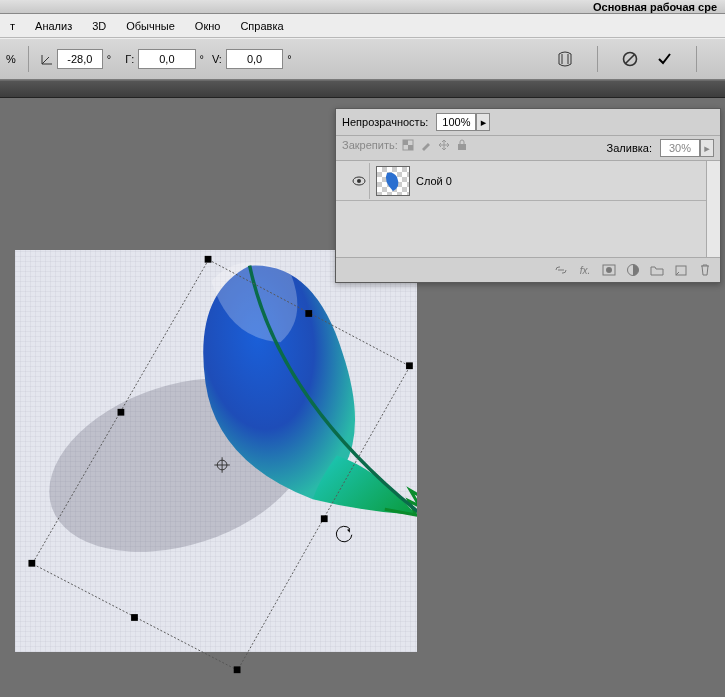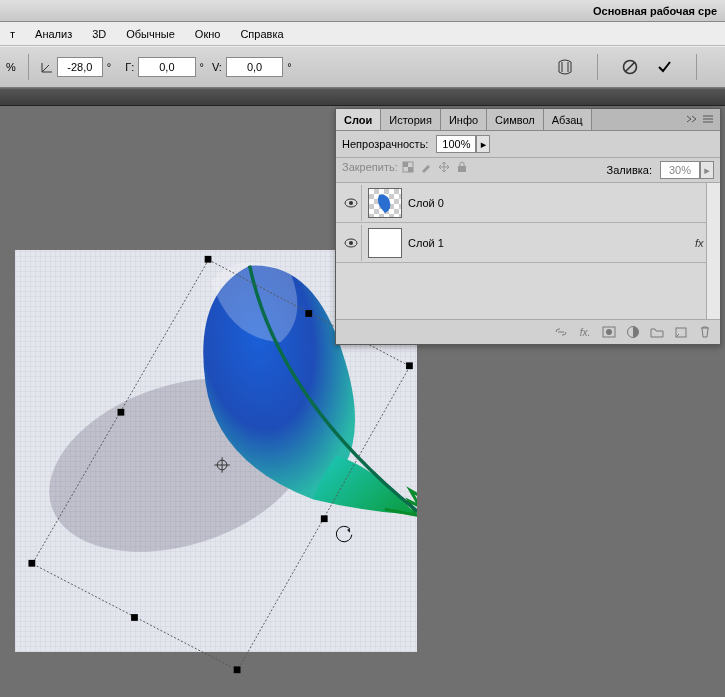--- a/index.html
+++ b/index.html
@@ -1,18 +1,18 @@
 <!DOCTYPE html>
 <html><head>
 <meta charset="utf-8">
 <style>
   * { box-sizing: border-box; margin: 0; padding: 0; font-family: Tahoma, Arial, sans-serif; font-size: 11px; }
   body { background: #707070; width: 725px; height: 697px; overflow: hidden; position: relative; }
   
-  .title-bar { height: 22px; background: linear-gradient(#e0e0e0, #c8c8c8); border-bottom: 1px solid #888; display: flex; align-items: center; justify-content: flex-end; padding-right: 8px; }
+  .title-bar { height: 14px; background: linear-gradient(#e0e0e0, #c8c8c8); border-bottom: 1px solid #888; display: flex; align-items: center; justify-content: flex-end; padding-right: 8px; }
   .workspace-label { font-weight: bold; color: #000; }
   
   .menu-bar { height: 24px; background: #ededed; border-bottom: 1px solid #b8b8b8; display: flex; align-items: center; padding-left: 0; }
   .menu-item { padding: 4px 10px; color: #000; cursor: pointer; }
   
   .options-bar { height: 42px; background: linear-gradient(#d8d8d8, #c4c4c4); border-top: 1px solid #eee; border-bottom: 1px solid #7a7a7a; display: flex; align-items: center; padding-left: 2px; }
   .opt-label { margin: 0 4px; color: #000; }
   .opt-input { height: 20px; background: #fff; border: 1px solid #888; padding: 0 20px; text-align: center; display:inline-flex; align-items:center; justify-content:center; min-width:38px;}
   .opt-icon { width: 16px; height: 16px; display: inline-flex; align-items: center; justify-content: center; margin: 0 2px; }
   .ok-cancel { display: flex; align-items: center; margin-left: auto; gap: 14px; padding-right: 20px;}
@@ -32,21 +32,21 @@
   .blend-row { display: flex; align-items: center; padding: 4px 6px; background: #d1d1d1; border-bottom: 1px solid #aaa; }
   .blend-select { flex: 1; height: 20px; background: #fff; border: 1px solid #888; display: flex; align-items: center; padding: 0 6px; justify-content: space-between; margin-right: 8px; }
   .opacity-label { color: #000; margin-right: 8px; }
   .pct-box { width: 40px; height: 18px; background: #fff; border: 1px solid #888; display: inline-flex; align-items: center; justify-content: center; }
   .arrow-btn { width: 14px; height: 18px; border: 1px solid #888; background: #e4e4e4; display:inline-flex; align-items:center; justify-content:center; }
   .lock-row { display: flex; padding: 3px 6px; background: #d1d1d1; border-bottom: 1px solid #aaa; color: #888; }
   .lock-icons { display:flex; gap:6px; margin-left:4px;}
   .fill-group { margin-left:auto; display:flex; align-items:center;}
   
   .layer-list { background: #d8d8d8; max-height: 180px; position:relative; }
-  .layer-row { display: flex; align-items: center; height: 40px; border-bottom: 1px solid #b0b0b0; padding: 0 4px; }
+  .layer-row { display: flex; align-items: center; height: 40px; border-bottom: 1px solid #b0b0b0; padding: 0 12px; }
   .layer-row.selected { background: #c4c8d6; }
   .eye { width: 22px; height: 36px; display: flex; align-items: center; justify-content: center; border-right: 1px solid #b0b0b0; }
   .thumb { width: 34px; height: 30px; border: 1px solid #666; background: #fff; margin: 0 6px; position: relative; }
   .thumb.checker::before { content:""; position:absolute; inset:0; background: repeating-conic-gradient(#ccc 0 25%, #fff 0 50%) 0 0/10px 10px; }
   .thumb.selected-border { outline: 2px solid #333; }
   .layer-name { flex: 1; color: #000; }
   .layer-name.bold { font-weight: bold; }
   .fx { margin-left: auto; font-style: italic; color: #333; padding-right: 4px; display:flex; align-items:center; gap:3px;}
   .scroll-hint { position:absolute; right:0; top:0; bottom:0; width:14px; background:#e8e8e8; border-left:1px solid #aaa;}
   
@@ -157,35 +157,20 @@
   <rect class="handle" x="14" y="318"></rect>
     <rect class="handle" x="106" y="162"></rect>
 
   <g transform="translate(348,292)">
       <path d="M0 0 A8 8 0 1 1 -2 -6" stroke="#000" fill="none" stroke-width="1"></path>
       <path d="M-2 -6 l-3 1 l3 3 z" fill="#000"></path>
     </g>
 </svg>
 
 <div class="layers-panel">
-  <div class="panel-tabs">
-    <div class="ptab active">Слои</div>
-    <div class="ptab">История</div>
-    <div class="ptab">Инфо</div>
-    <div class="ptab">Символ</div>
-    <div class="ptab">Абзац</div>
-    <div class="panel-menu">
-      <span><svg width="12" height="10">
-            <path d="M1 2 L5 5 L1 8 M6 2 L10 5 L6 8" stroke="#555" fill="none"></path>
-          </svg></span>
-      <span><svg width="12" height="10">
-            <path d="M1 2h10M1 5h10M1 8h10" stroke="#555"></path>
-          </svg></span>
-    </div>
-  </div>
 
   <div class="blend-row">
     <span class="opacity-label">Непрозрачность:</span>
     <span class="pct-box">100%</span>
     <span class="arrow-btn">▸</span>
   </div>
 
   <div class="lock-row">
     <span>Закрепить:</span>
     <div class="lock-icons">
@@ -218,34 +203,20 @@
           <svg width="14" height="10">
             <ellipse cx="7" cy="5" rx="6" ry="4" fill="none" stroke="#333"></ellipse>
             <circle cx="7" cy="5" r="2" fill="#333"></circle>
           </svg>
         </div>
       <div class="thumb checker"><svg width="34" height="30" style="position:relative">
             <path d="M10 6 Q6 14 16 24 Q24 20 20 10 Q16 4 10 6" fill="#2a6fd0"></path>
           </svg></div>
       <span class="layer-name">Слой 0</span>
     </div>
-    <div class="layer-row">
-      <div class="eye">
-          <svg width="14" height="10">
-            <ellipse cx="7" cy="5" rx="6" ry="4" fill="none" stroke="#333"></ellipse>
-            <circle cx="7" cy="5" r="2" fill="#333"></circle>
-          </svg>
-        </div>
-      <div class="thumb"></div>
-      <span class="layer-name">Слой 1</span>
-      <span class="fx">
-          <span>fx</span>
-          <span>▾</span>
-        </span>
-    </div>
     <div style="height:56px"></div>
     <div class="scroll-hint"></div>
   </div>
 
   <div class="panel-footer">
     <span class="footer-icon">
         <svg width="16" height="12">
           <path d="M3 6a3 3 0 0 1 3-3h1M13 6a3 3 0 0 1-3 3h-1M5 6h6" stroke="#555" fill="none"></path>
         </svg>
       </span>

